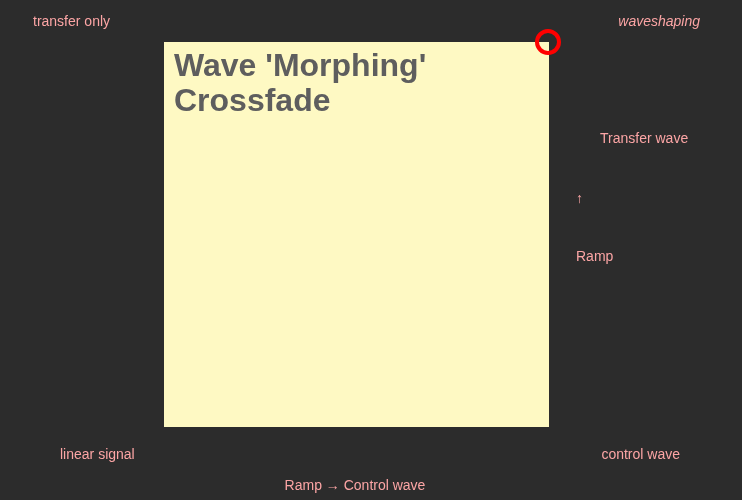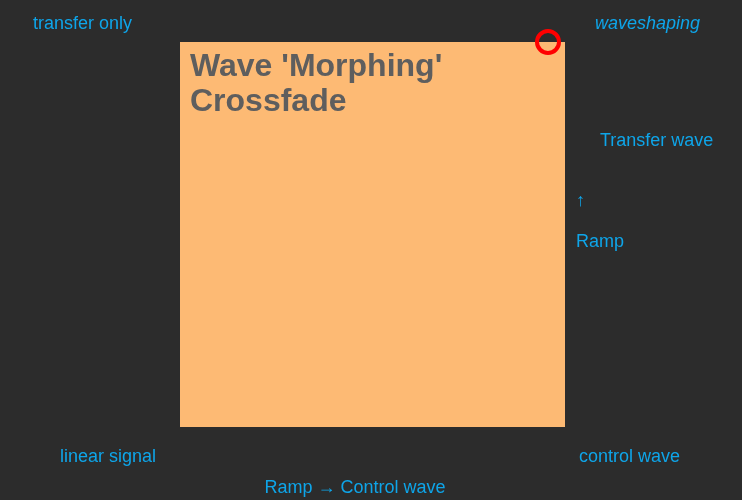--- a/index.html
+++ b/index.html
@@ -10,25 +10,25 @@
   body {
     width: 742px;
     height: 500px;
     background: #2c2c2c;
     font-family: Arial, Helvetica, sans-serif;
     position: relative;
     overflow: hidden;
   }
   .xy-pad {
     position: absolute;
-    left: 180px;
+    left: 164px;
     top: 42px;
     width: 385px;
     height: 385px;
-    background: #fdba74;
+    background: #fef9c3;
   }
   .pad-title {
     position: absolute;
     left: 10px;
     top: 6px;
     color: #5e5e5e;
     font-size: 32px;
     font-weight: bold;
     line-height: 1.1;
   }
@@ -39,22 +39,22 @@
     border: 4px solid #ff0000;
     border-radius: 50%;
     background: transparent;
     cursor: grab;
     
     left: 535px; 
     top: 29px;
   }
   .label {
     position: absolute;
-    color: #0ea5e9;
-    font-size: 18px;
+    color: #fca5a5;
+    font-size: 14px;
     line-height: 1.2;
     white-space: nowrap;
   }
   .label-top-left {
     left: 33px;
     top: 13px;
   }
   .label-top-right {
     right: 42px;
     top: 13px;
@@ -78,21 +78,21 @@
     left: 576px;
     top: 130px;
     margin-left: 24px;
   }
   .label-right-arrow {
     left: 576px;
     top: 190px;
   }
   .label-right-ramp {
     left: 576px;
-    top: 231px;
+    top: 248px;
   }
 </style>
 </head>
 <body>
 
 <div class="xy-pad">
   <div class="pad-title">Wave 'Morphing' Crossfade</div>
 </div>
 
 <div class="handle"></div>

